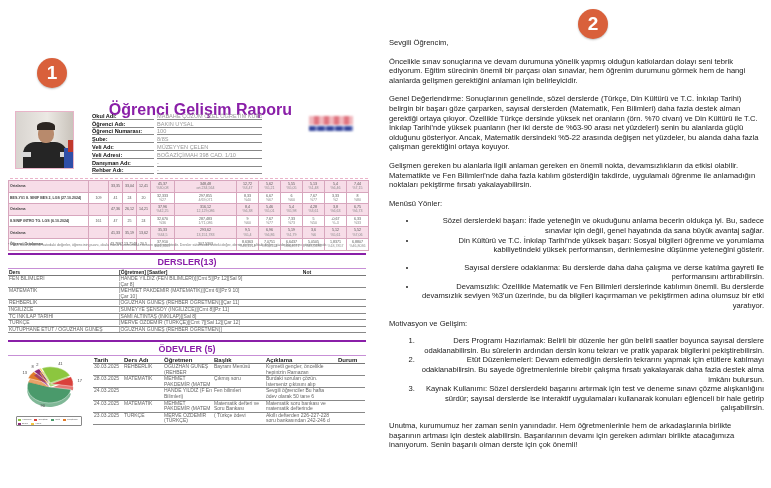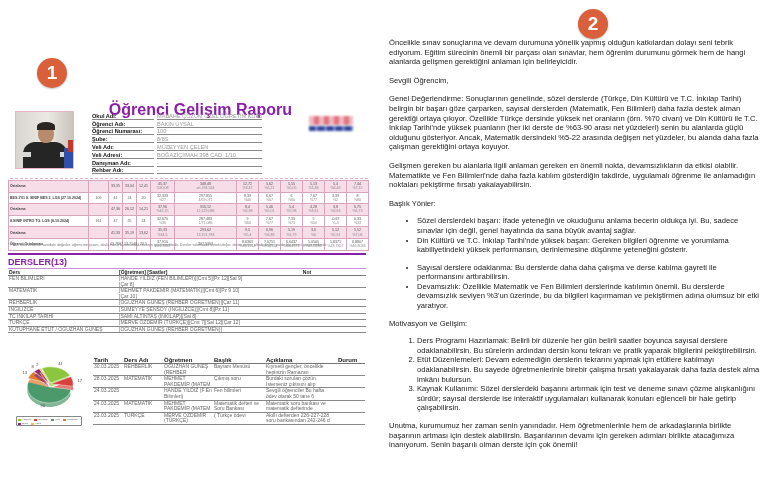--- a/index.html
+++ b/index.html
@@ -45,21 +45,21 @@
 
   .pinkline { position: absolute; left: 10px; top: 178px; width: 358px; height: 1px; border-top: 1px dashed #eab2c9; }
 
   .scores { position: absolute; left: 8px; top: 180px; width: 360px; border-collapse: collapse; font-size: 3.6px; table-layout: fixed; }
   .scores td { border: 0.6px solid #d7a6bd; padding: 1px 1px; text-align: center; color: #555; line-height: 4.3px; height: 10px; vertical-align: middle; }
   .scores td.name { text-align: left; font-weight: bold; color: #444; }
   .scores tr.avg td { background: #f7dde8; }
   .scores td .sub { display: block; color: #888; }
   .footnote { position: absolute; left: 8px; top: 243px; font-size: 3.6px; color: #777; white-space: nowrap; }
 
-  .section-head { position: absolute; left: 8px; width: 358px; color: #8a1fa8; font-weight: bold; font-size: 9px; border-top: 2px solid #8a1fa8; border-bottom: 1px solid #c78fd6; padding: 2px 0 1px; }
+  .section-head { position: absolute; left: 8px; width: 358px; text-align: center; color: #8a1fa8; font-weight: bold; font-size: 9px; border-top: 2px solid #8a1fa8; border-bottom: 1px solid #c78fd6; padding: 2px 0 1px; }
   #dersler-head { top: 253px; }
   #odevler-head { top: 340px; }
 
   .dersler { position: absolute; left: 8px; top: 269px; width: 358px; border-collapse: collapse; font-size: 5px; }
   .dersler th { text-align: left; font-weight: bold; color: #222; border-bottom: 1px solid #777; padding: 0 1px; }
   .dersler td { color: #666; border-bottom: 1px solid #888; padding: 0 1px; line-height: 5.6px; vertical-align: top; }
   .dersler td.tch { filter: blur(0.35px); }
 
   .pie-wrap { position: absolute; left: 14px; top: 362px; width: 70px; height: 48px; }
   .pie-legend { position: absolute; left: 16px; top: 416px; width: 66px; height: 10px; border: 0.8px solid #888; border-radius: 1px; font-size: 2.4px; color: #555; display: flex; flex-wrap: wrap; padding: 1px; gap: 1px 3px; }
@@ -69,21 +69,21 @@
   .odevler { position: absolute; left: 93px; top: 357px; width: 272px; border-collapse: collapse; font-size: 5px; }
   .odevler th { text-align: left; font-weight: bold; color: #222; font-size: 6px; border-bottom: 1px solid #777; padding: 0 1px; }
   .odevler td { color: #666; border-bottom: 1px solid #888; padding: 0 1px; line-height: 5.6px; vertical-align: top; }
   .odevler td.blur { filter: blur(0.35px); }
 
   
   .letter { position: absolute; left: 389px; top: 38px; width: 375px; font-size: 7.6px; line-height: 9.6px; color: #222; }
   .letter p { margin-bottom: 9px; }
   .letter ul, .letter ol { margin: 0 0 8px 28px; }
   .letter ul { list-style: disc; }
-  .letter li { margin-bottom: 0; }
+  .letter li { margin-bottom: 0; text-align: right; }
   .letter .sec { margin-bottom: 8px; }
 </style>
 </head>
 <body>
 
 <div class="badge" id="badge-1">1</div>
 <div class="badge" id="badge-2">2</div>
 
 <div class="report">
   <div class="report-title">Öğrenci Gelişim Raporu</div>
@@ -297,20 +297,21 @@
           <td></td>
         </tr>
         <tr>
           <td>KÜTÜPHANE ETÜT / OĞUZHAN GÜNEŞ</td>
           <td class="tch">[OĞUZHAN GÜNEŞ (REHBER ÖĞRETMEN)]</td>
           <td></td>
         </tr>
       </tbody>
   </table>
 
+  <div class="section-head" id="odevler-head">ÖDEVLER (5)</div>
 
   <div class="pie-wrap">
     <svg id="pie" width="70" height="48" viewBox="0 0 70 48">
         <path d="M36.41513577213797,24.874094901560788 L27.847932241347664,10.137118997514627 A22,16 0 0 1 56.08609530627431,17.70931968958935 Z" fill="#8cc63f" opacity="0.7"></path>
         <path d="M36.41513577213797,20.874094901560788 L27.847932241347664,6.1371189975146265 A22,16 0 0 1 56.08609530627431,13.70931968958935 Z" fill="#8cc63f" stroke="#fff" stroke-width="0.4"></path>
         <text x="46.37839430344931" y="2.8584065286144664" font-size="4" fill="#444" text-anchor="middle" font-family="Liberation Sans, sans-serif">41</text>
         <path d="M37.186167988795134,25.818325834644234 L56.85712752293147,18.653550622672796 A22,16 0 0 1 58.903966313259026,28.372827775435812 Z" fill="#d9403b" opacity="0.7"></path>
         <path d="M37.186167988795134,21.818325834644234 L56.85712752293147,14.653550622672796 A22,16 0 0 1 58.903966313259026,24.372827775435812 Z" fill="#d9403b" stroke="#fff" stroke-width="0.4"></path>
         <text x="65.65419971987828" y="20.169306968477613" font-size="4" fill="#444" text-anchor="middle" font-family="Liberation Sans, sans-serif">17</text>
         <path d="M35.27810659426864,28.911849912128297 L56.995904918732535,31.466351852919875 A22,16 0 1 1 14.434639382347385,23.79245559952634 Z" fill="#4a9a6b" opacity="0.7"></path>
@@ -412,28 +413,28 @@
           <td class="blur">MERVE ÖZDEMİR (TÜRKÇE)</td>
           <td>( Türkçe ödevi</td>
           <td>Akıllı defterden 226-227-228 soru bankasından 242-246 d</td>
           <td></td>
         </tr>
       </tbody>
   </table>
 </div>
 
 <div class="letter">
+  <p>Sevgili Öğrencim,</p>
   <p>Öncelikle sınav sonuçlarına ve devam durumuna yönelik yapmış olduğun katkılardan dolayı seni tebrik ediyorum. Eğitim sürecinin önemli bir parçası olan sınavlar, hem öğrenim durumunu görmek hem de hangi alanlarda gelişmen gerektiğini anlaman için belirleyicidir.</p>
-  <p>Sevgili Öğrencim,</p>
   <p>Genel Değerlendirme: Sonuçlarının genelinde, sözel derslerde (Türkçe, Din Kültürü ve T.C. İnkılap Tarihi) belirgin bir başarı göze çarparken, sayısal derslerden (Matematik, Fen Bilimleri) daha fazla destek alman gerektiği ortaya çıkıyor. Özellikle Türkçe dersinde yüksek net oranların (örn. %70 civarı) ve Din Kültürü ile T.C. İnkılap Tarihi'nde yüksek puanların (her iki derste de %63-90 arası net yüzdeleri) senin bu alanlarda güçlü olduğunu gösteriyor. Ancak, Matematik dersindeki %5-22 arasında değişen net yüzdeler, bu alanda daha fazla çalışman gerektiğini ortaya koyuyor.</p>
   <p>Gelişmen gereken bu alanlarla ilgili anlaman gereken en önemli nokta, devamsızlıkların da etkisi olabilir. Matematikte ve Fen Bilimleri'nde daha fazla katılım gösterdiğin takdirde, uygulamalı öğrenme ile anlamadığın noktaları pekiştirme fırsatı yakalayabilirsin.</p>
-  <p class="sec">Başlık Yönler:</p>
+  <p class="sec">Menüsü Yönler:</p>
   <ul>
     <li>Sözel derslerdeki başarı: İfade yeteneğin ve okuduğunu anlama becerin oldukça iyi. Bu, sadece sınavlar için değil, genel hayatında da sana büyük avantaj sağlar.</li>
-    <li>Din Kültürü ve T.C. İnkılap Tarihi'nde yüksek başarı: Gereken bilgileri öğrenme ve yorumlama kabiliyetindeki yüksek performansın, derinlemesine düşünme yeteneğini gösterir.</li>
+    <li>Din Kültürü ve T.C. İnkılap Tarihi'nde yüksek başarı: Sosyal bilgileri öğrenme ve yorumlama kabiliyetindeki yüksek performansın, derinlemesine düşünme yeteneğini gösterir.</li>
   </ul>
   <ul>
     <li>Sayısal derslere odaklanma: Bu derslerde daha daha çalışma ve derse katılma gayreti ile performansını arttırabilirsin.</li>
     <li>Devamsızlık: Özellikle Matematik ve Fen Bilimleri derslerinde katılımın önemli. Bu derslerde devamsızlık seviyen %3'un üzerinde, bu da bilgileri kaçırmaman ve pekiştirmen adına olumsuz bir etki yaratıyor.</li>
   </ul>
   <p class="sec">Motivasyon ve Gelişim:</p>
   <ol>
     <li>Ders Programı Hazırlamak: Belirli bir düzenle her gün belirli saatler boyunca sayısal derslere odaklanabilirsin. Bu sürelerin ardından dersin konu tekrarı ve pratik yaparak bilgilerini pekiştirebilirsin.</li>
     <li>Etüt Düzenlemeleri: Devam edemediğin derslerin tekrarını yapmak için etütlere katılmayı odaklanabilirsin. Bu sayede öğretmenlerinle birebir çalışma fırsatı yakalayarak daha fazla destek alma imkânı bulursun.</li>
     <li>Kaynak Kullanımı: Sözel derslerdeki başarını artırmak için test ve deneme sınavı çözme alışkanlığını sürdür; sayısal derslerde ise interaktif uygulamaları kullanarak konuları eğlenceli bir hale getirip çalışabilirsin.</li>

